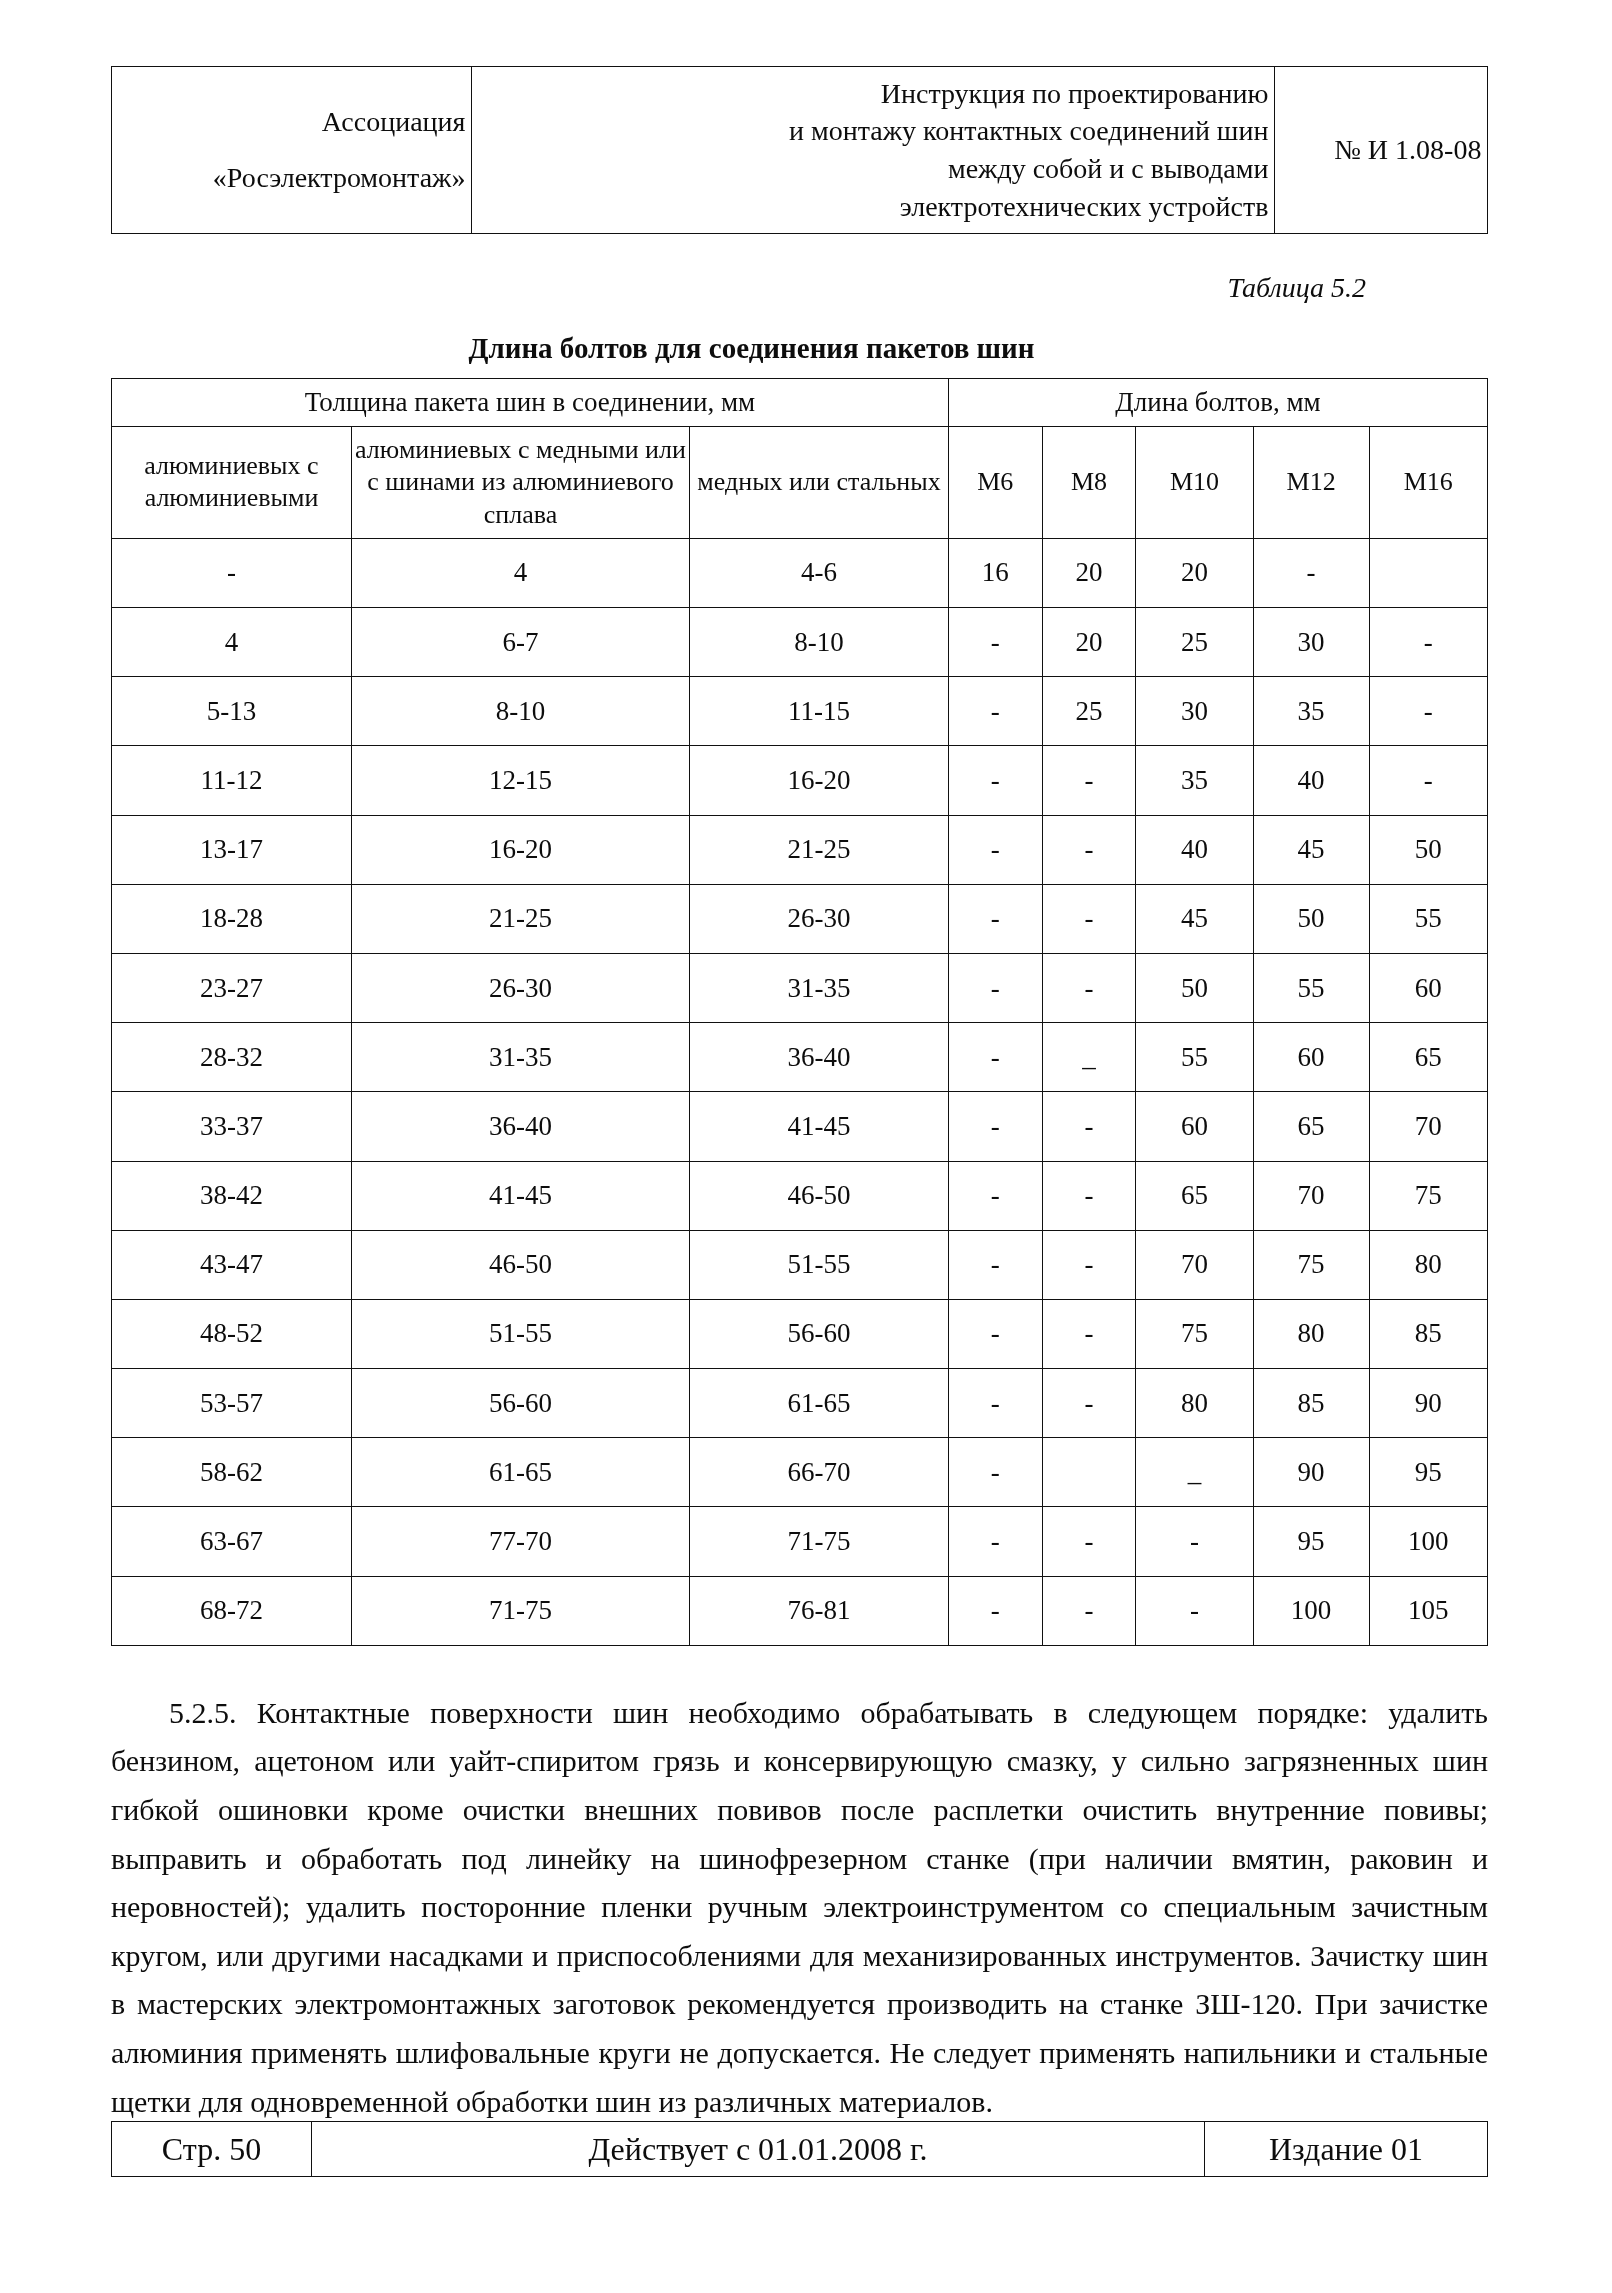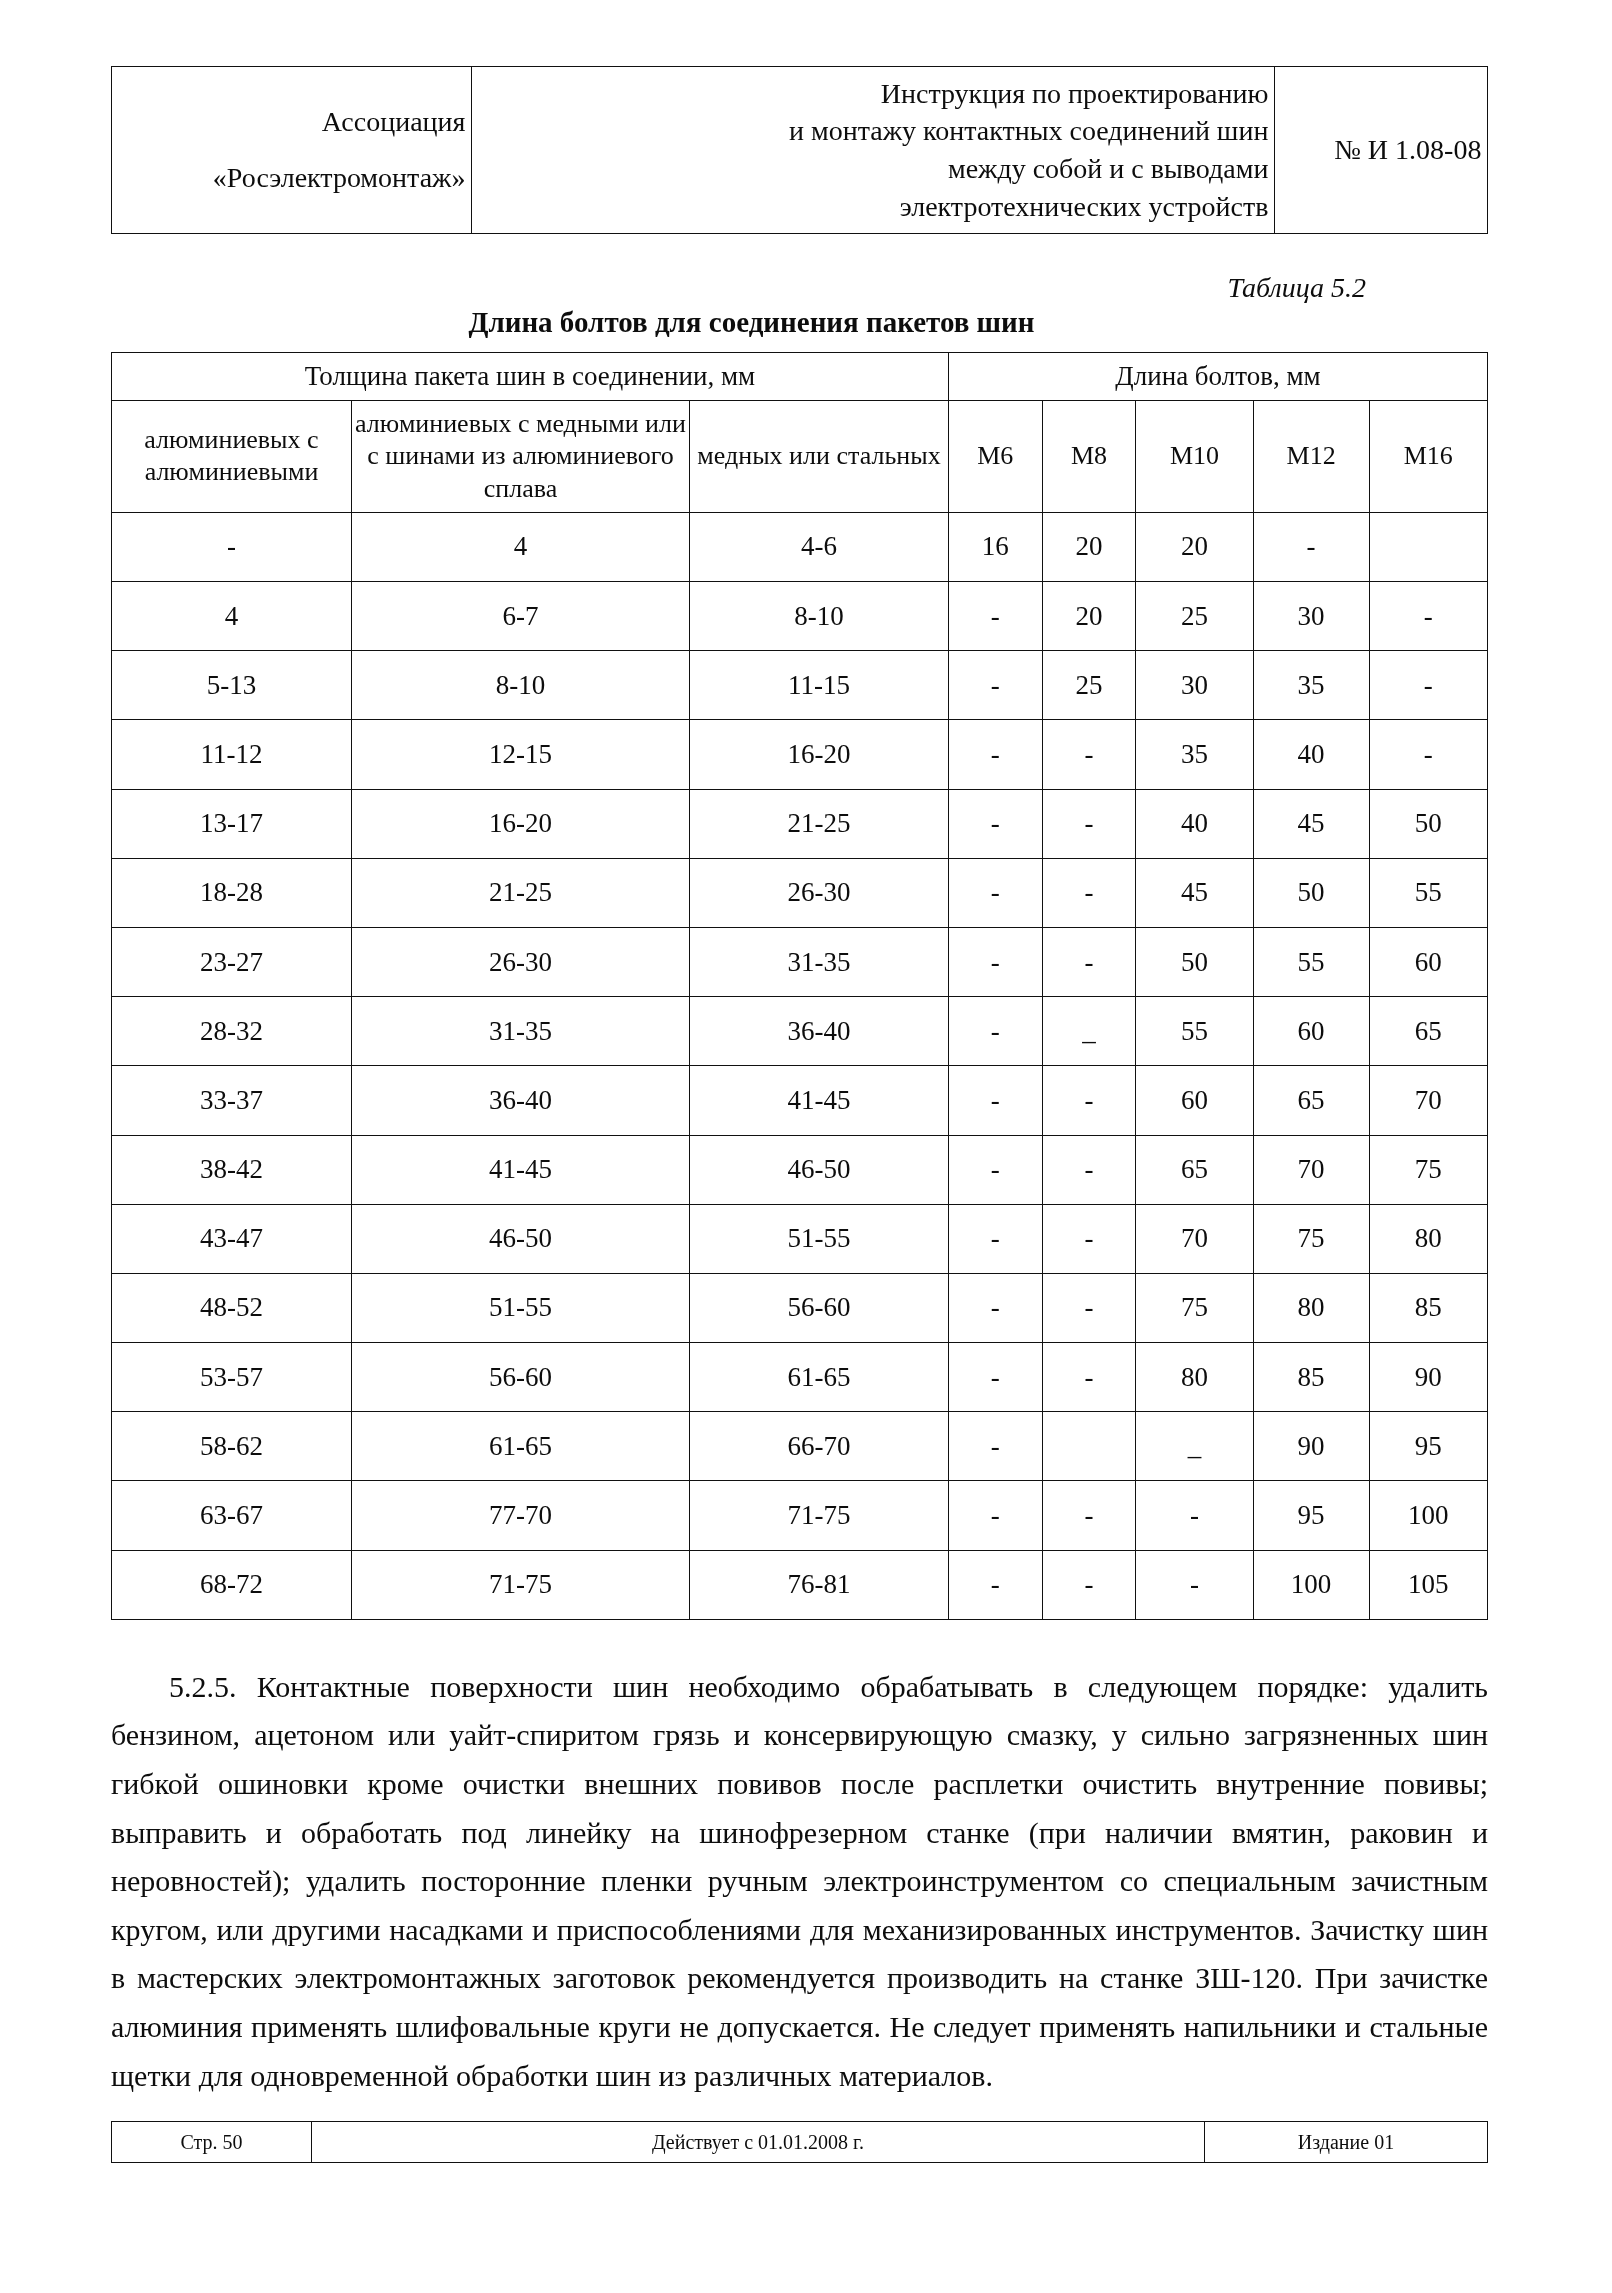--- a/index.html
+++ b/index.html
@@ -65,21 +65,21 @@
     text-align: right;
     font-style: italic;
     font-size: 28px;
     margin-top: 38px;
     padding-right: 139px;
   }
   .table-title {
     text-align: center;
     font-weight: bold;
     font-size: 29px;
-    margin-top: 2px;
+    margin-top: 28px;
     margin-bottom: 13px;
     padding-right: 113px;
   }
 
   
   table.bolts {
     border-collapse: collapse;
     width: 1377px;
     table-layout: fixed;
     font-size: 27px;
@@ -121,21 +121,21 @@
 
   
   .footer {
     position: absolute;
     left: 111px;
     top: 2121px;
     width: 1377px;
     border: 1.9px solid #111;
     display: flex;
     box-sizing: border-box;
-    font-size: 20px;
+    font-size: 32px;
   }
   .footer .f-cell {
     padding: 8.5px 3.8px;
     text-align: center;
     box-sizing: border-box;
   }
   .f-left { width: 200px; border-right: 1.9px solid #111; }
   .f-mid  { flex: 1; border-right: 1.9px solid #111; }
   .f-right{ width: 282px; }
 </style>

